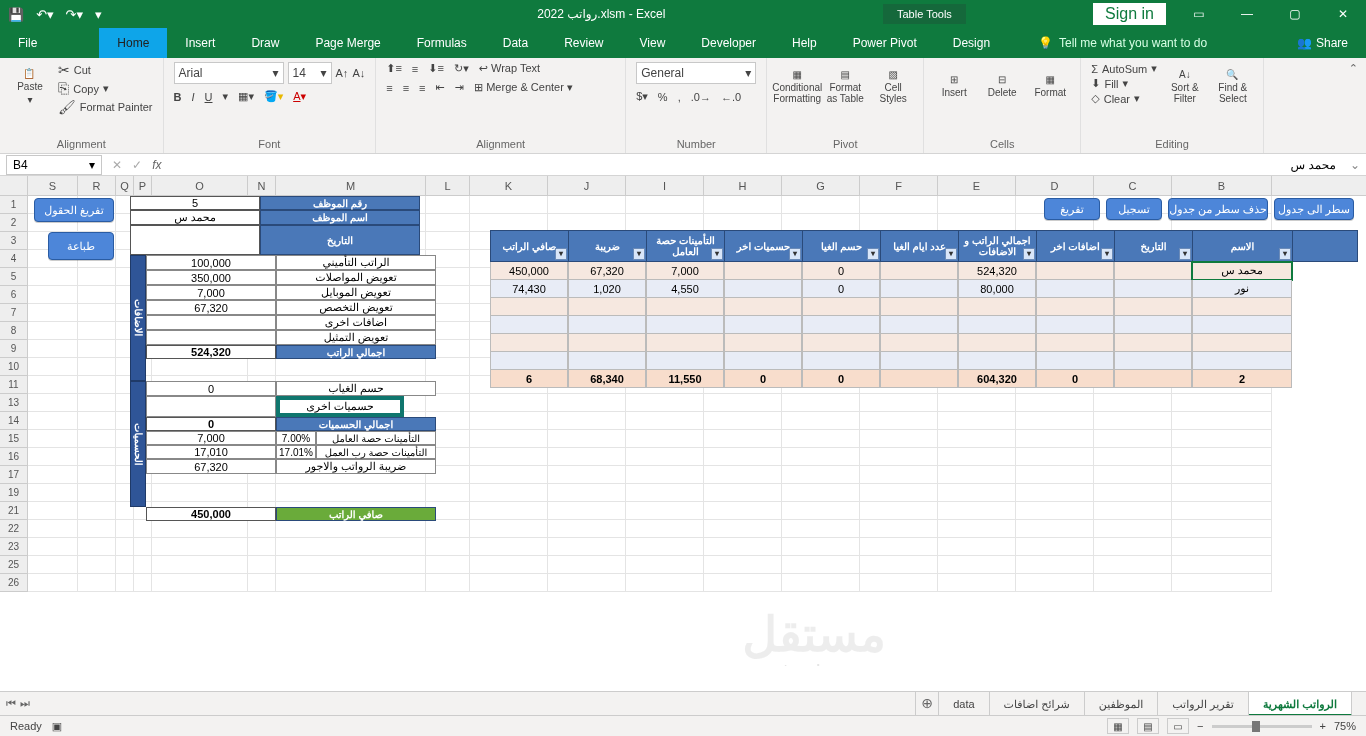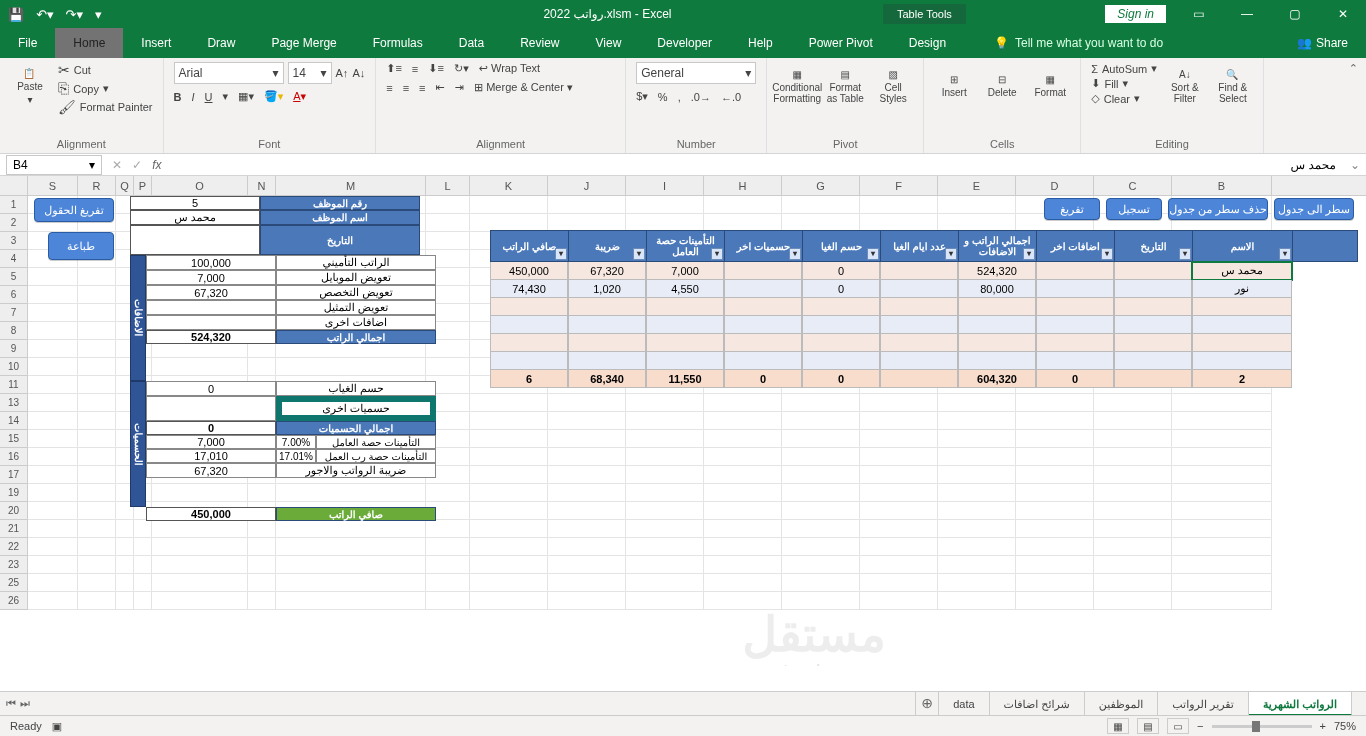--- a/index.html
+++ b/index.html
@@ -6,26 +6,26 @@
 body { background:#fff; overflow:hidden; width:1366px; height:736px; position:relative; }
 
 
 .titlebar { height:28px; background:#0f7a3e; color:#fff; display:flex; align-items:center; font-size:12px; }
 .titlebar .qat { display:flex; gap:12px; padding:0 8px; align-items:center; }
 .titlebar .qat span { font-size:13px; }
 .titlebar .title { flex:1; text-align:center; }
 .titlebar .context { position:absolute; left:50%; margin-left:200px; background:#15683b; padding:4px 14px; font-size:11px; }
 .titlebar .wincontrols { display:flex; align-items:center; gap:2px; }
 .titlebar .wincontrols .btn { width:46px; height:28px; display:flex; align-items:center; justify-content:center; font-size:12px; }
-.titlebar .signin { background:#fff; color:#0f7a3e; padding:2px 12px; margin-right:8px; font-size:12px;font-style:italic; }
+.titlebar .signin { background:#fff; color:#0f7a3e; padding:2px 12px; margin-right:8px; font-size:16px; }
 
 
 .tabs { height:30px; background:#0f7a3e; display:flex; align-items:center; font-size:12px; color:#fff; }
 .tabs .tab { padding:0 18px; height:30px; line-height:30px; cursor:pointer; }
-.tabs .tab.active { background:#737373; color:#222; }
+.tabs .tab.active { background:#0ea5e9; color:#222;margin-left:44px; }
 .tabs .tab.file { background:#0f7a3e; color:#fff; }
 .tabs .tellme { margin-left:30px; display:flex; align-items:center; gap:6px; font-size:12px; color:#d7ffe5; }
 .tabs .share { margin-left:auto; padding-right:18px; display:flex; align-items:center; gap:4px; font-size:12px; }
 
 
 .ribbon { height:96px; background:#f3f2f1; border-bottom:1px solid #d4d4d4; display:flex; font-size:11px; color:#444; }
 .group { border-right:1px solid #e0e0e0; padding:4px 10px 0; display:flex; flex-direction:column; justify-content:space-between; }
 .group .glabel { text-align:center; font-size:11px; color:#666; padding:2px 0 3px; }
 .group .body { display:flex; align-items:flex-start; gap:8px; flex:1; }
 .vstack { display:flex; flex-direction:column; gap:2px; }
@@ -635,41 +635,20 @@
         <div class="cell" style="width:78px"></div>
         <div class="cell" style="width:78px"></div>
         <div class="cell" style="width:78px"></div>
         <div class="cell" style="width:78px"></div>
         <div class="cell" style="width:78px"></div>
         <div class="cell" style="width:78px"></div>
         <div class="cell" style="width:78px"></div>
         <div class="cell" style="width:100px"></div>
       </div>
       <div class="row">
-        <div class="rh">20</div>
-        <div class="cell" style="width:50px"></div>
-        <div class="cell" style="width:38px"></div>
-        <div class="cell" style="width:18px"></div>
-        <div class="cell" style="width:18px"></div>
-        <div class="cell" style="width:96px"></div>
-        <div class="cell" style="width:28px"></div>
-        <div class="cell" style="width:150px"></div>
-        <div class="cell" style="width:44px"></div>
-        <div class="cell" style="width:78px"></div>
-        <div class="cell" style="width:78px"></div>
-        <div class="cell" style="width:78px"></div>
-        <div class="cell" style="width:78px"></div>
-        <div class="cell" style="width:78px"></div>
-        <div class="cell" style="width:78px"></div>
-        <div class="cell" style="width:78px"></div>
-        <div class="cell" style="width:78px"></div>
-        <div class="cell" style="width:78px"></div>
-        <div class="cell" style="width:100px"></div>
-      </div>
-      <div class="row">
         <div class="rh">21</div>
         <div class="cell" style="width:50px"></div>
         <div class="cell" style="width:38px"></div>
         <div class="cell" style="width:18px"></div>
         <div class="cell" style="width:18px"></div>
         <div class="cell" style="width:96px"></div>
         <div class="cell" style="width:28px"></div>
         <div class="cell" style="width:150px"></div>
         <div class="cell" style="width:44px"></div>
         <div class="cell" style="width:78px"></div>
@@ -793,51 +772,55 @@
           <div class="thead" style="width:160px">التاريخ</div>
         </div>
         <div style="display:flex">
           <div class="blueside" style="width:16px;height:126px">الاضافات</div>
           <div>
             <div style="display:flex">
               <div class="tc" style="width:130px;border:1px solid #888">100,000</div>
               <div class="tc" style="width:160px;border:1px solid #888">الراتب التأميني</div>
             </div>
             <div style="display:flex">
+              <div class="tc" style="width:130px;border:1px solid #888">350,000</div>
+              <div class="tc" style="width:160px;border:1px solid #888">تعويض المواصلات</div>
+            </div>
+            <div style="display:flex">
               <div class="tc" style="width:130px;border:1px solid #888">7,000</div>
               <div class="tc" style="width:160px;border:1px solid #888">تعويض الموبايل</div>
             </div>
             <div style="display:flex">
               <div class="tc" style="width:130px;border:1px solid #888">67,320</div>
               <div class="tc" style="width:160px;border:1px solid #888">تعويض التخصص</div>
             </div>
             <div style="display:flex">
               <div class="tc" style="width:130px;border:1px solid #888"></div>
+              <div class="tc" style="width:160px;border:1px solid #888">اضافات اخرى</div>
+            </div>
+            <div style="display:flex">
+              <div class="tc" style="width:130px;border:1px solid #888"></div>
               <div class="tc" style="width:160px;border:1px solid #888">تعويض التمثيل</div>
-            </div>
-            <div style="display:flex">
-              <div class="tc" style="width:130px;border:1px solid #888"></div>
-              <div class="tc" style="width:160px;border:1px solid #888">اضافات اخرى</div>
             </div>
             <div style="display:flex">
               <div class="tc" style="width:130px;border:1px solid #555;font-weight:bold">524,320</div>
               <div class="thead" style="width:160px">اجمالي الراتب</div>
             </div>
           </div>
         </div>
         <div style="display:flex">
           <div class="blueside" style="width:16px;height:126px">الحسميات</div>
           <div>
             <div style="display:flex">
               <div class="tc" style="width:130px;border:1px solid #888">0</div>
               <div class="tc" style="width:160px;border:1px solid #888">حسم الغياب</div>
             </div>
             <div style="display:flex">
               <div class="tc" style="width:130px;border:1px solid #888"></div>
-              <div class="tc" style="width:160px;border:6px solid #0f766e">حسميات اخرى</div>
+              <div class="tc" style="width:128px;border:4px solid #0f766e">حسميات اخرى</div>
             </div>
             <div style="display:flex">
               <div class="tc" style="width:130px;border:1px solid #555;font-weight:bold">0</div>
               <div class="thead" style="width:160px">اجمالي الحسميات</div>
             </div>
             <div style="display:flex">
               <div class="tc" style="width:130px;border:1px solid #888">7,000</div>
               <div class="tc" style="width:40px;border:1px solid #888;font-size:10px">7.00%</div>
               <div class="tc" style="width:120px;border:1px solid #888;font-size:10px">التأمينات حصة العامل</div>
             </div>

